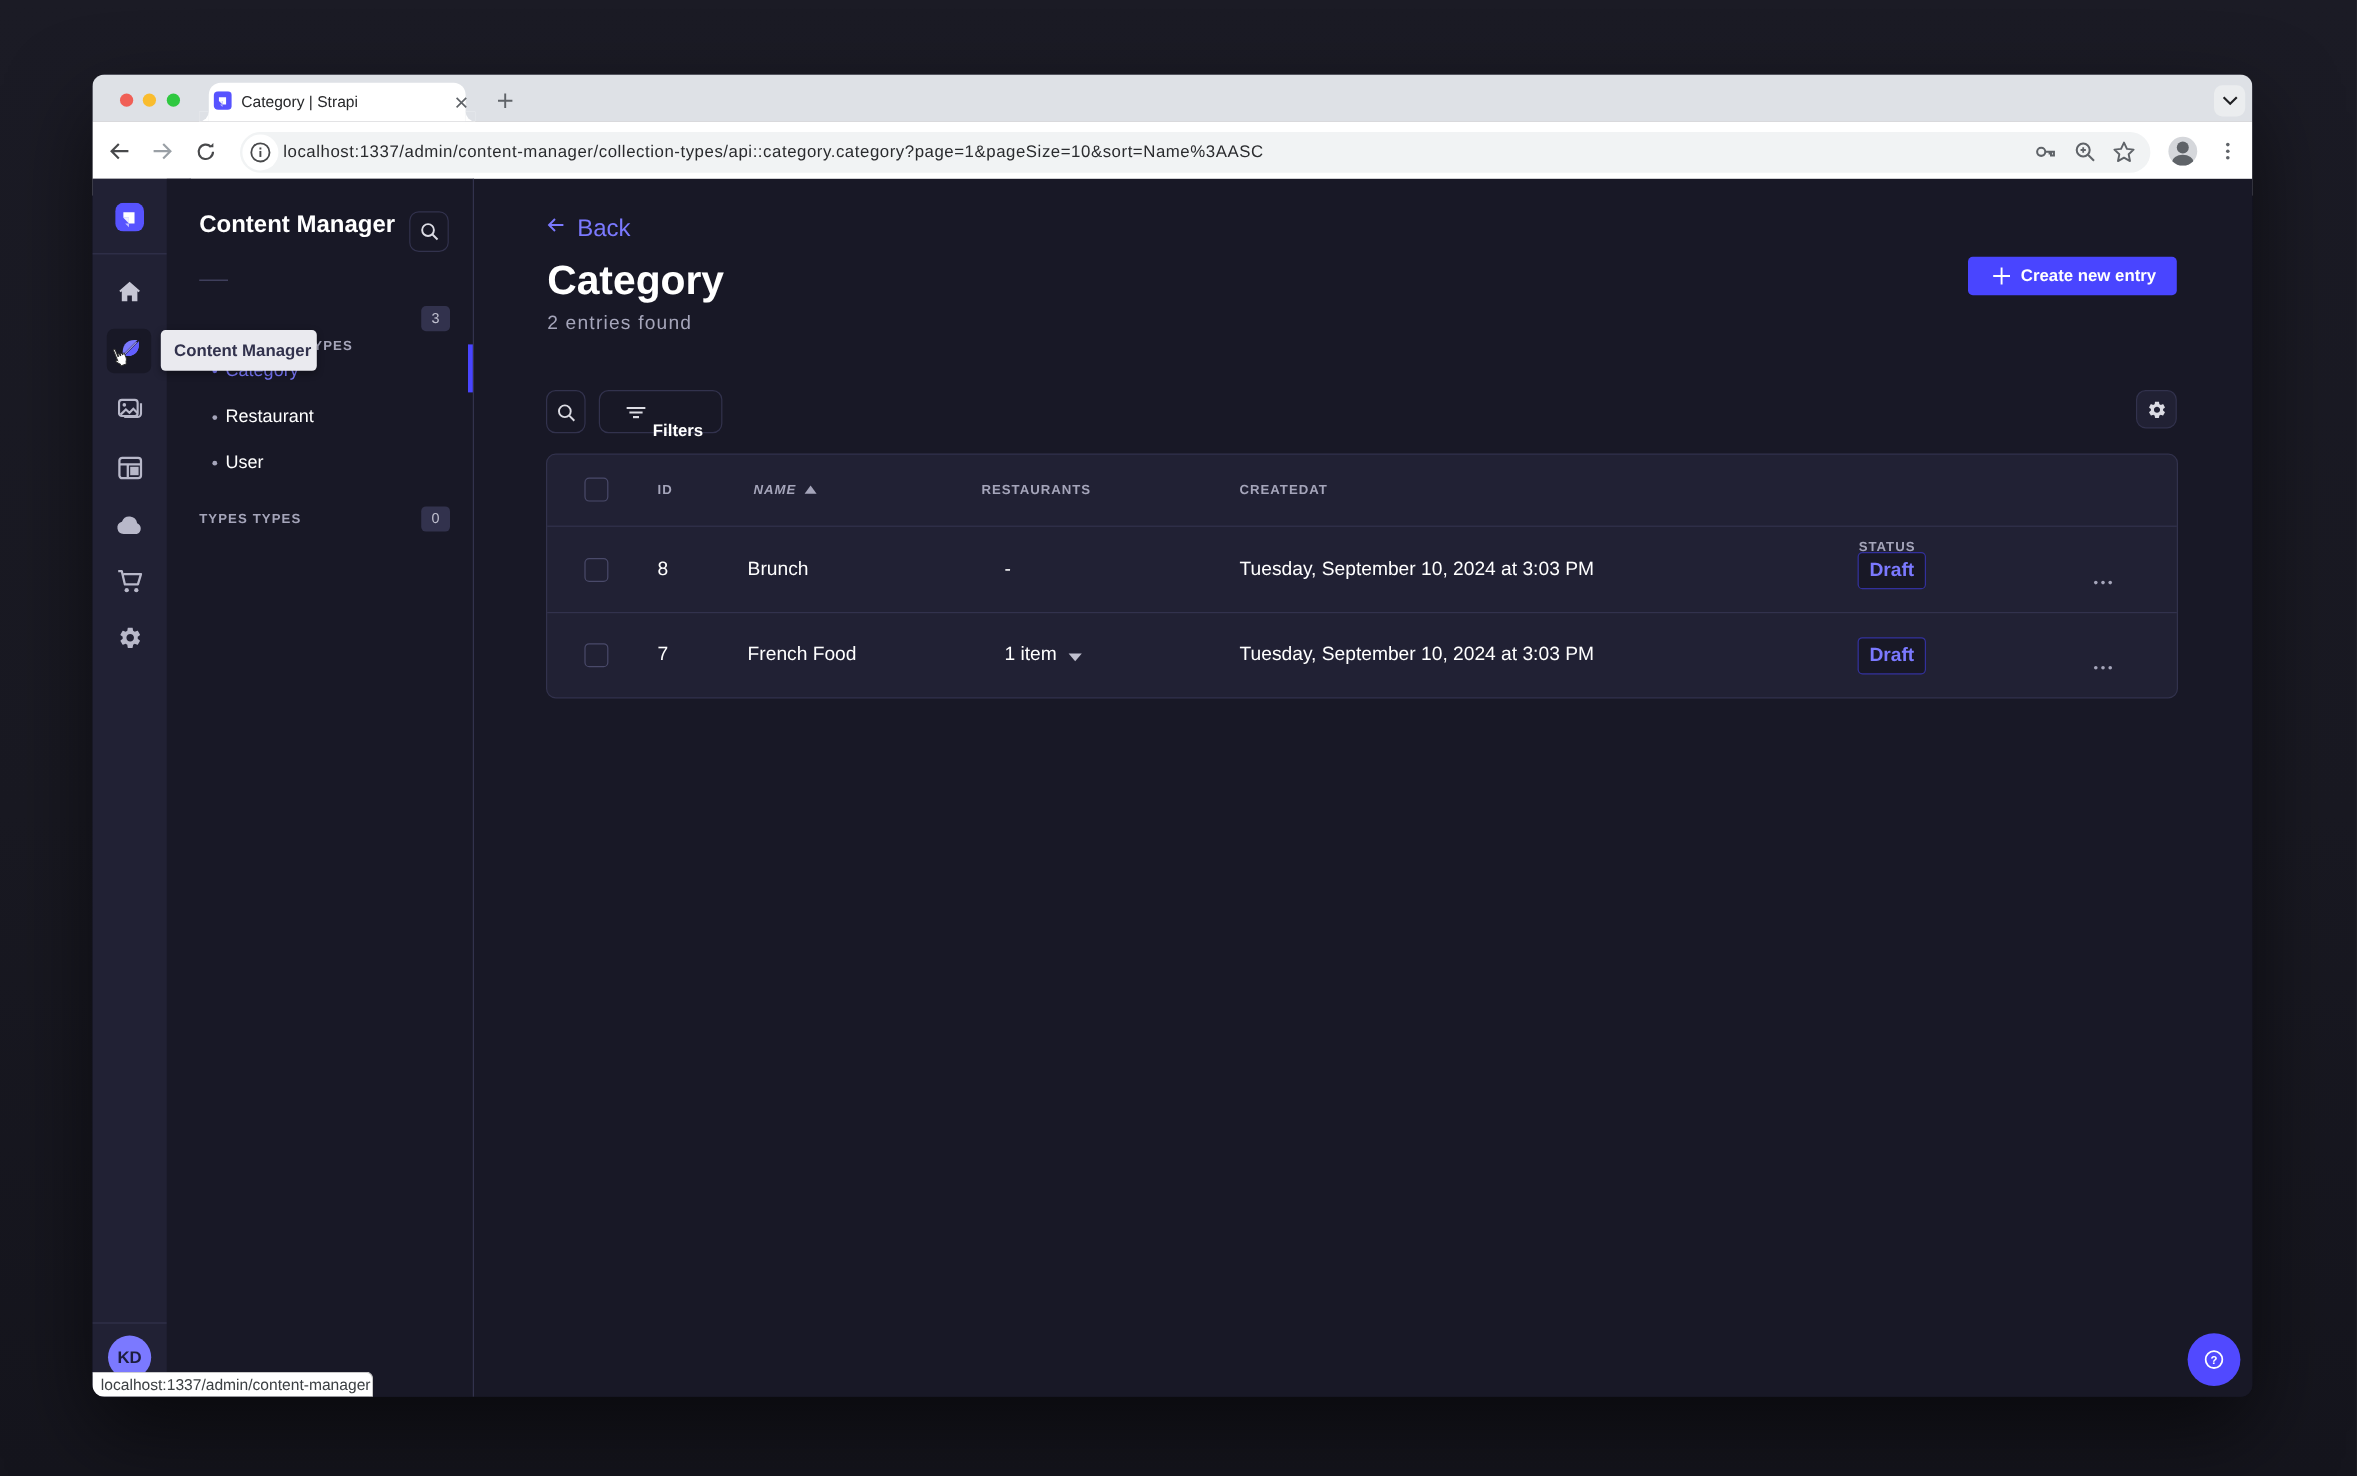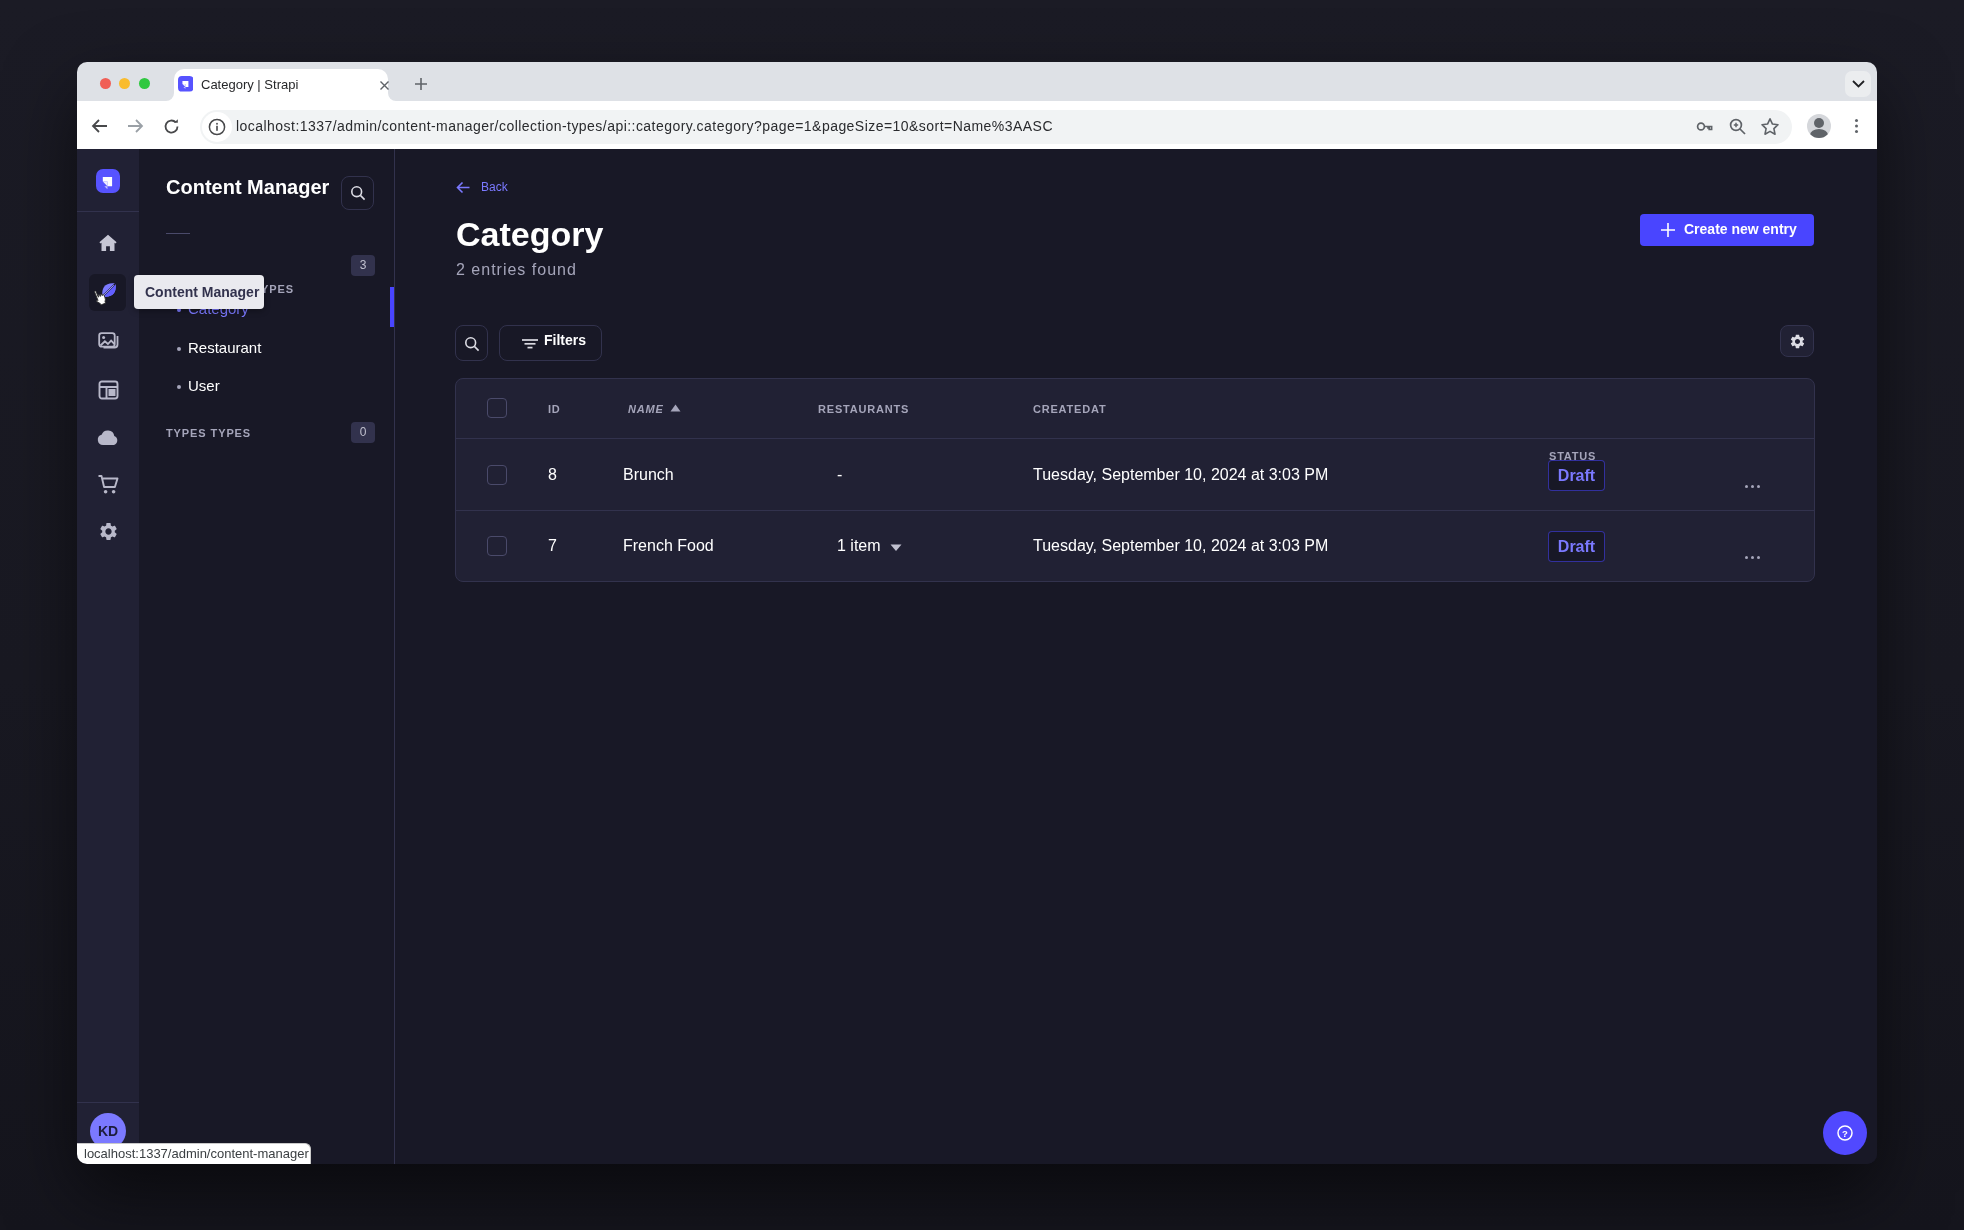--- a/index.html
+++ b/index.html
@@ -212,21 +212,21 @@
       <div class="abs navitem" style="top:228px;left:38px;text-align:right;"><span class="bullet"></span>User</div>
       <div class="abs navlabel" style="left:27px;top:278px;">TYPES TYPES</div>
       <div class="abs navbadge" style="left:212px;top:273px;">0</div>
       <div class="abs" style="left:251px;top:138px;width:4px;height:40px;background:#4945ff;"></div>
     </div>
     <div id="main">
 
       <svg class="abs" style="left:61px;top:32px" width="14" height="13" viewBox="0 0 14 13">
         <path d="M13.5 6.5H1.5M6.5 1.5l-5 5 5 5" stroke="#7b79ff" stroke-width="1.6" fill="none"></path>
       </svg>
-      <div class="abs" style="left:86px;top:31px;font-size:12px;font-weight:500;color:#7b79ff;">Back</div>
+      <div class="abs" style="left:86px;top:31px;font-size:20px;font-weight:500;color:#7b79ff;">Back</div>
       <h1 class="abs" style="left:61px;top:66px;">Category</h1>
       <div class="abs" style="left:61px;top:112px;font-size:16px;color:#a5a5ba;letter-spacing:1px;">2 entries found</div>
       <div class="abs btn-primary" style="left:1245px;top:65px;width:174px;height:32px;">
         <svg class="abs" style="left:20px;top:8px" width="16" height="16" viewBox="0 0 16 16">
           <path d="M8 1v14M1 8h14" stroke="#fff" stroke-width="1.6"></path>
         </svg>
         <span class="abs" style="left:44px;top:7px;">Create new entry</span>
       </div>
 
       <div class="abs iconbtn" style="left:60px;top:176px;width:33px;height:36px;">
@@ -234,21 +234,21 @@
           <circle cx="6.7" cy="6.7" r="4.9" stroke="#dcdce4" stroke-width="1.6" fill="none"></circle>
           <path d="M10.4 10.4l4.2 4.2" stroke="#dcdce4" stroke-width="1.6"></path>
         </svg>
       </div>
       <div class="abs iconbtn" style="left:104px;top:176px;width:103px;height:36px;">
         <svg class="abs" style="left:22px;top:13px" width="16" height="10" viewBox="0 0 16 10">
           <path d="M0 1h16" stroke="#dcdce4" stroke-width="1.7"></path>
           <path d="M2.5 4.8h11" stroke="#dcdce4" stroke-width="1.7"></path>
           <path d="M5.5 8.6h5" stroke="#dcdce4" stroke-width="1.7"></path>
         </svg>
-        <span class="abs" style="left:44px;top:6px;font-size:14px;font-weight:600;color:#fff;">Filters</span>
+        <span class="abs" style="left:44px;top:24px;font-size:14px;font-weight:600;color:#fff;">Filters</span>
       </div>
       <div class="abs iconbtn" style="left:1385px;top:176px;width:34px;height:32px;background:#212134;">
         <svg class="abs" style="left:8px;top:7px" width="17" height="17" viewBox="0 0 24 24">
           <path fill="#dcdce4" fill-rule="evenodd" d="M19.14 12.94c.04-.3.06-.61.06-.94 0-.32-.02-.64-.07-.94l2.03-1.58c.18-.14.23-.41.12-.61l-1.92-3.32c-.12-.22-.37-.29-.59-.22l-2.39.96c-.5-.38-1.03-.7-1.62-.94L14.4 2.81c-.04-.24-.24-.41-.48-.41h-3.84c-.24 0-.43.17-.47.41L9.25 5.35c-.59.24-1.13.57-1.62.94L5.24 5.33c-.22-.08-.47 0-.59.22L2.74 8.87c-.12.21-.08.47.12.61l2.03 1.58c-.05.3-.09.63-.09.94s.02.64.07.94l-2.03 1.58c-.18.14-.23.41-.12.61l1.92 3.32c.12.22.37.29.59.22l2.39-.96c.5.38 1.03.7 1.62.94l.36 2.54c.05.24.24.41.48.41h3.84c.24 0 .44-.17.47-.41l.36-2.54c.59-.24 1.13-.56 1.62-.94l2.39.96c.22.08.47 0 .59-.22l1.92-3.32c.12-.22.07-.47-.12-.61l-2.01-1.58zM12 15.6c-1.98 0-3.6-1.62-3.6-3.6s1.62-3.6 3.6-3.6 3.6 1.62 3.6 3.6-1.62 3.6-3.6 3.6z"></path>
         </svg>
       </div>
 
       <div id="table">
         <div class="cb" style="left:31px;top:19px;"></div>
         <div class="th" style="left:92px;">ID</div>

